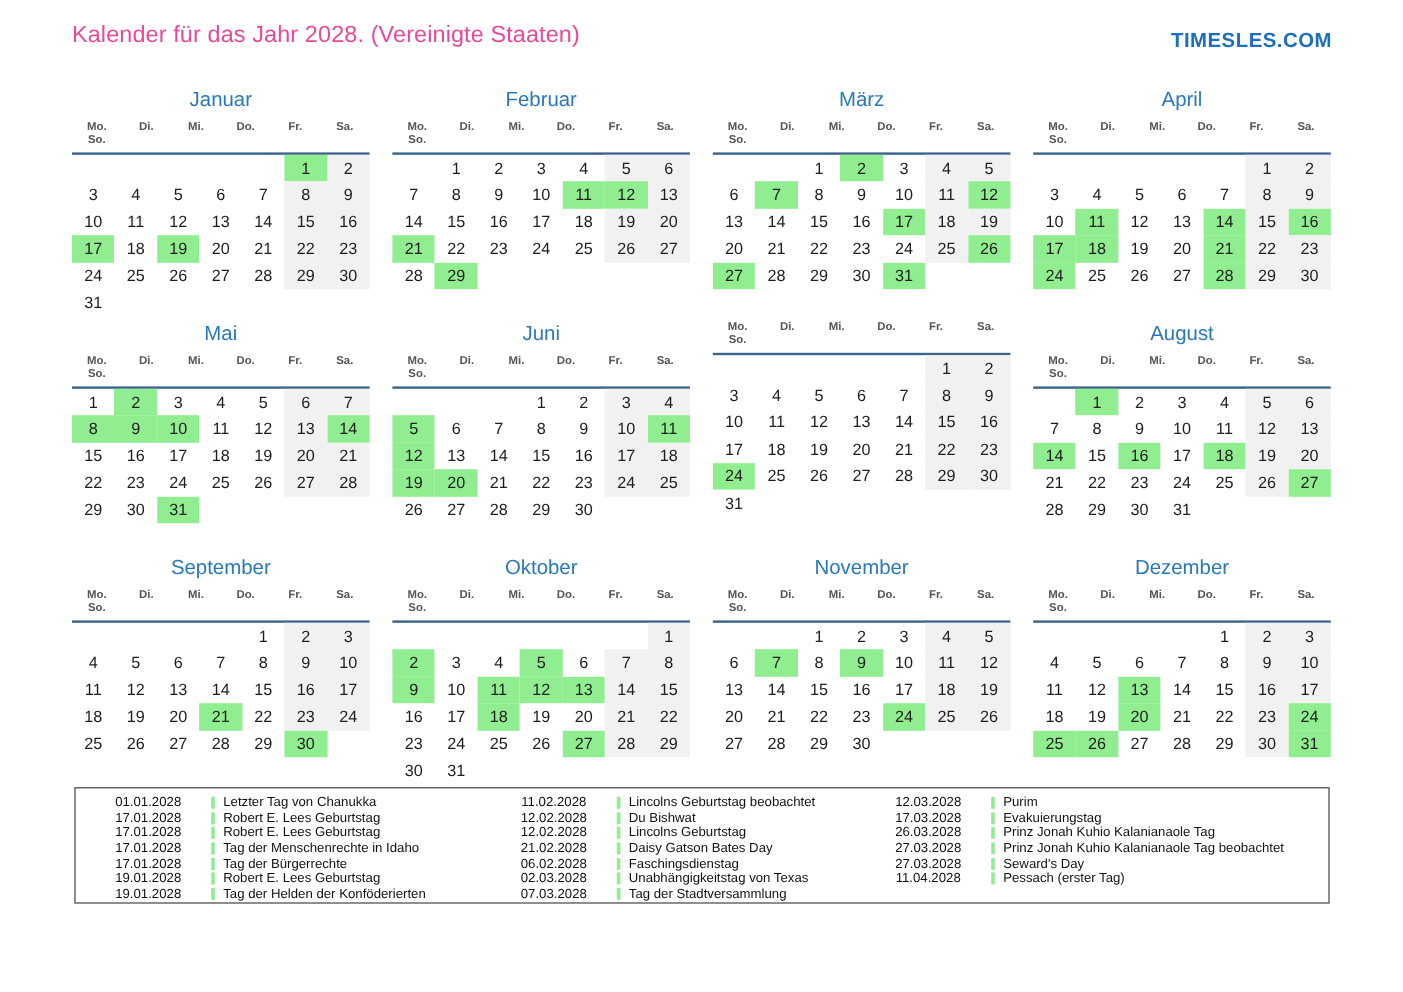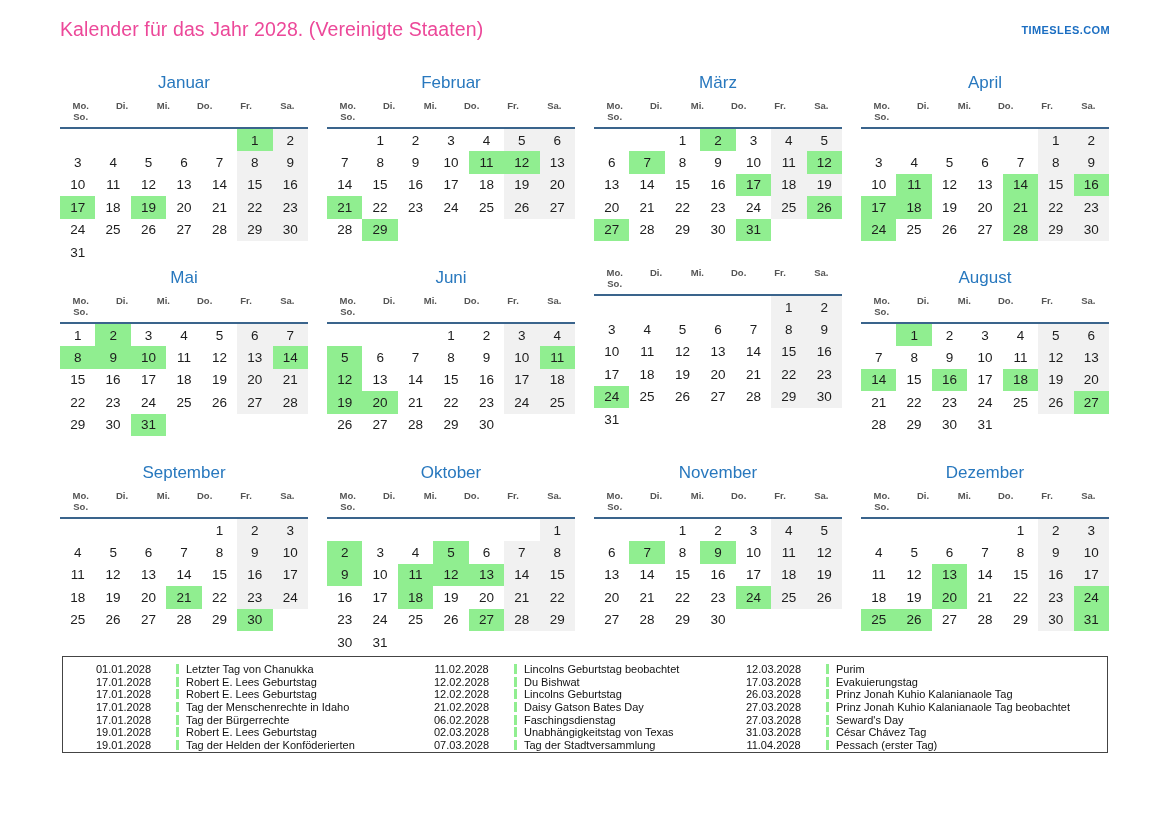--- a/index.html
+++ b/index.html
@@ -13,21 +13,21 @@
     --line:#3a648c;
     --hl:#90ee90;
     --we:#f1f1f1;
   }
   .header {
     position:absolute; left:60px; right:59px; top:18px;
     display:flex; justify-content:space-between; align-items:flex-start;
   }
   .page-title { font-size:19.5px; color:#ec4899; letter-spacing:0.1px; }
   .site-link {
-    font-size:11px; font-weight:bold; color:#1b6ec2;
+    font-size:17px; font-weight:bold; color:#1b6ec2;
     letter-spacing:0.4px; text-decoration:none; margin-top:6px; cursor:pointer;
   }
   .months-grid {
     position:absolute; left:60px; top:72px;
     display:grid;
     grid-template-columns:repeat(4, 248px);
     column-gap:19px;
     grid-auto-rows:183px;
     row-gap:12px;
   }
@@ -843,23 +843,18 @@
         <span class="legend-date">27.03.2028</span>
         <span class="legend-tick"></span>
         <span class="legend-name">Prinz Jonah Kuhio Kalanianaole Tag beobachtet</span>
       </div>
       <div class="legend-row">
         <span class="legend-date">27.03.2028</span>
         <span class="legend-tick"></span>
         <span class="legend-name">Seward's Day</span>
       </div>
       <div class="legend-row">
-        <span class="legend-date">31.03.2028</span>
-        <span class="legend-tick"></span>
-        <span class="legend-name">César Chávez Tag</span>
-      </div>
-      <div class="legend-row">
         <span class="legend-date">11.04.2028</span>
         <span class="legend-tick"></span>
         <span class="legend-name">Pessach (erster Tag)</span>
       </div>
     </div>
   </div>
 
 </body></html>

